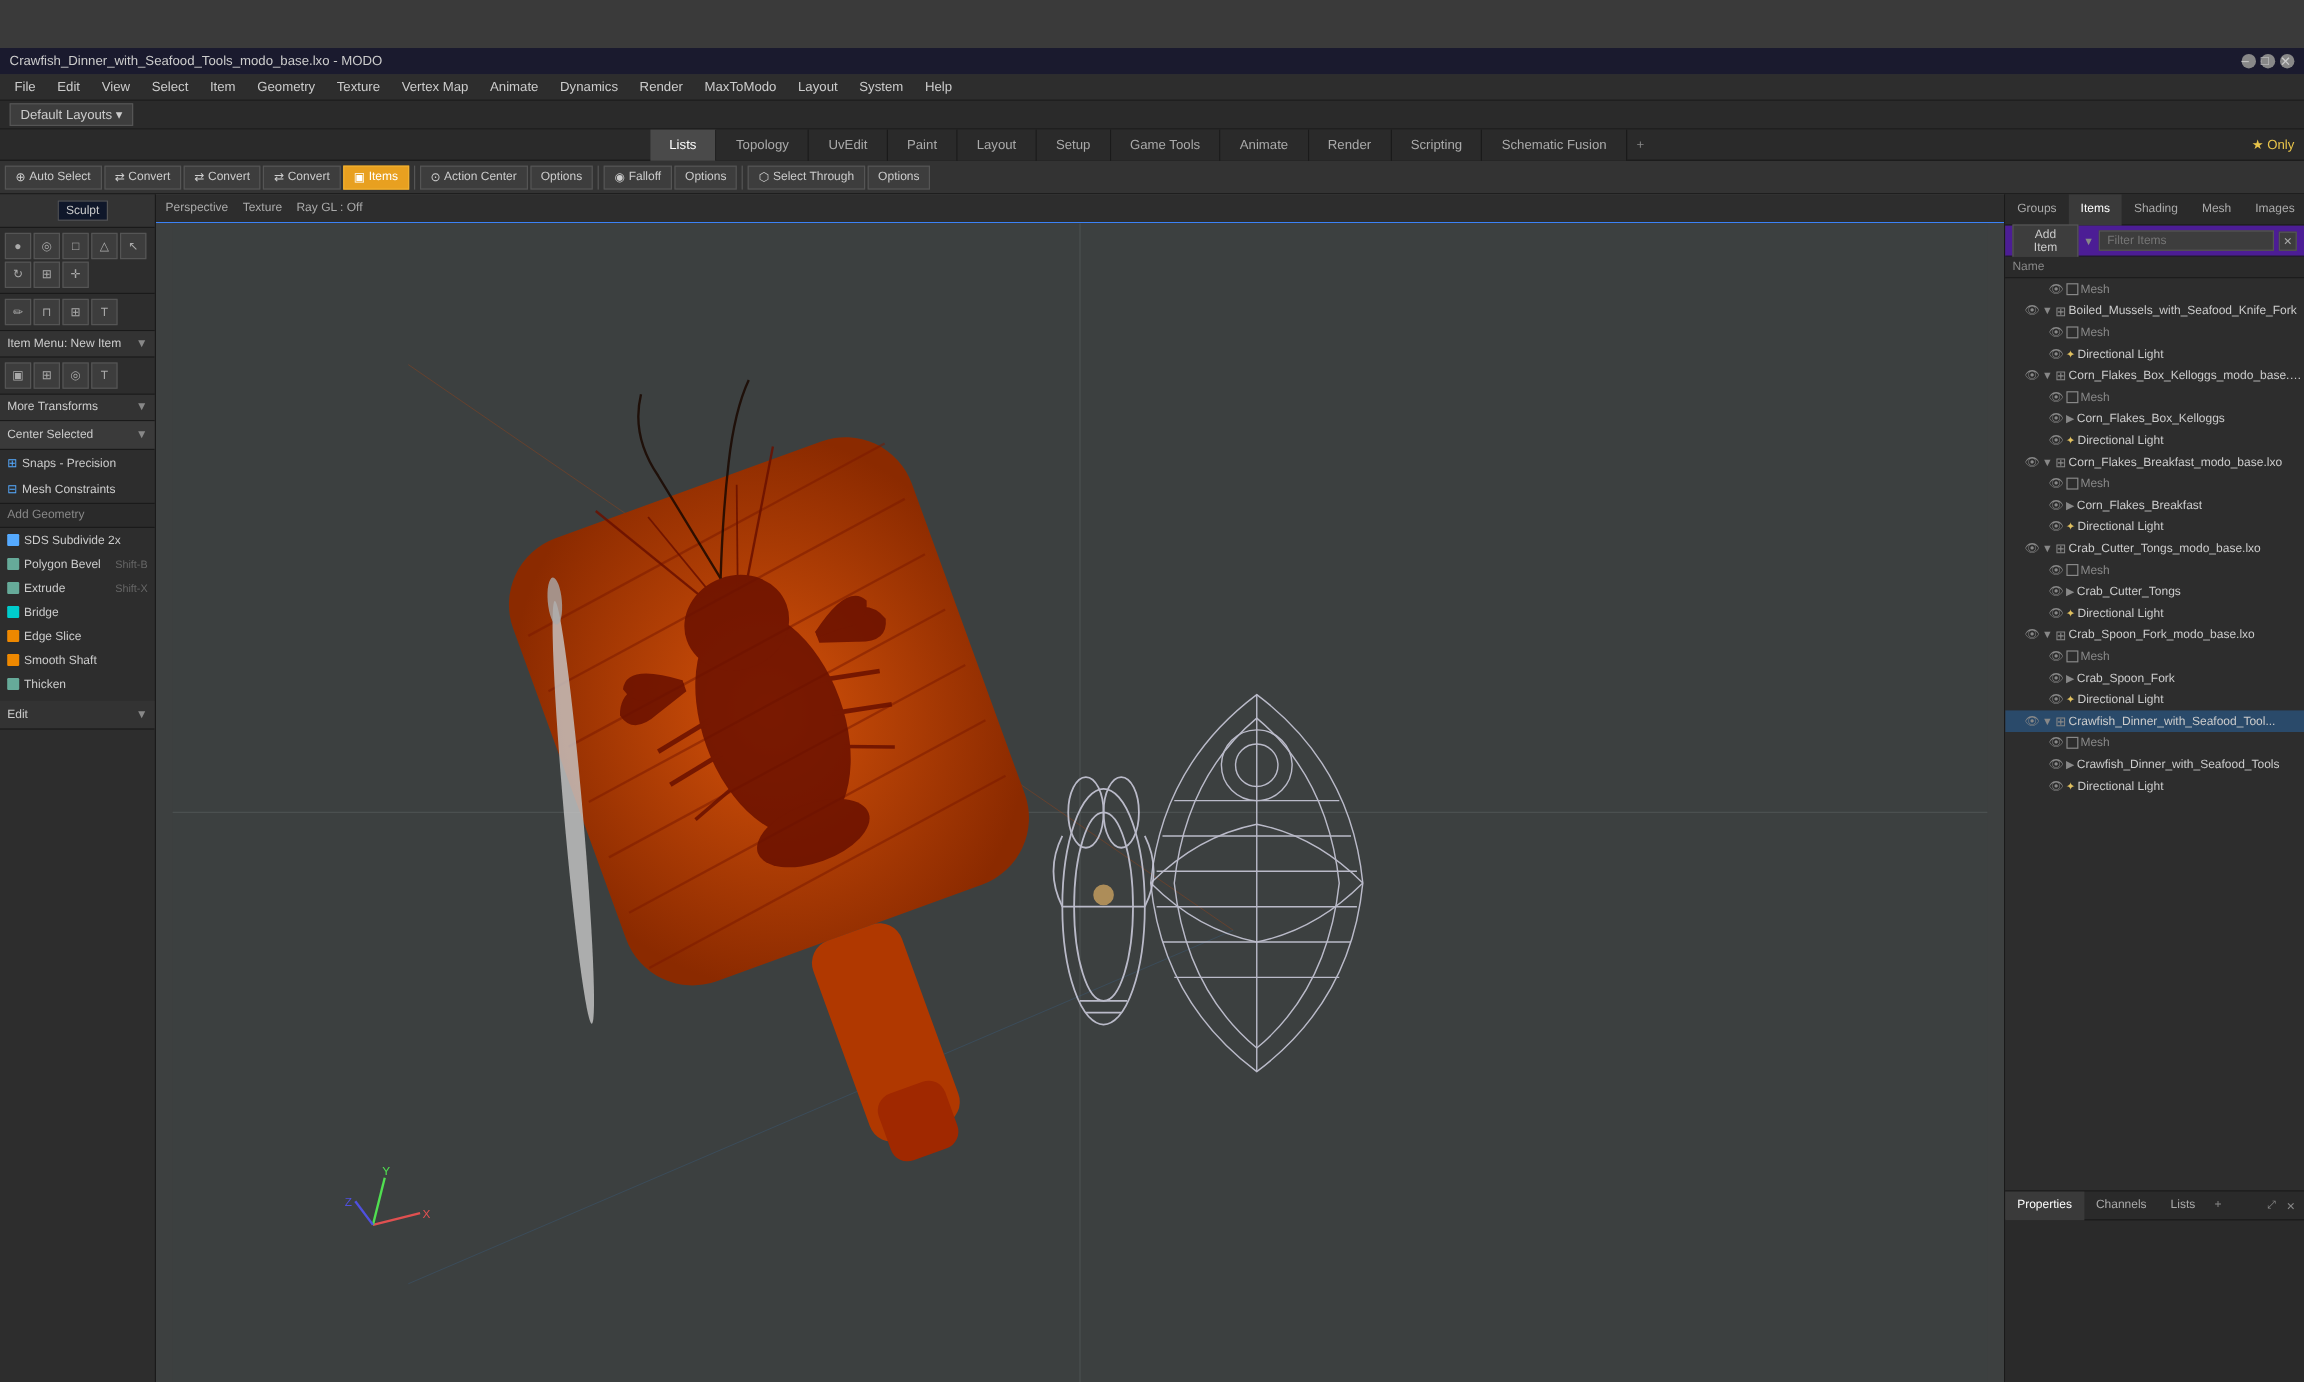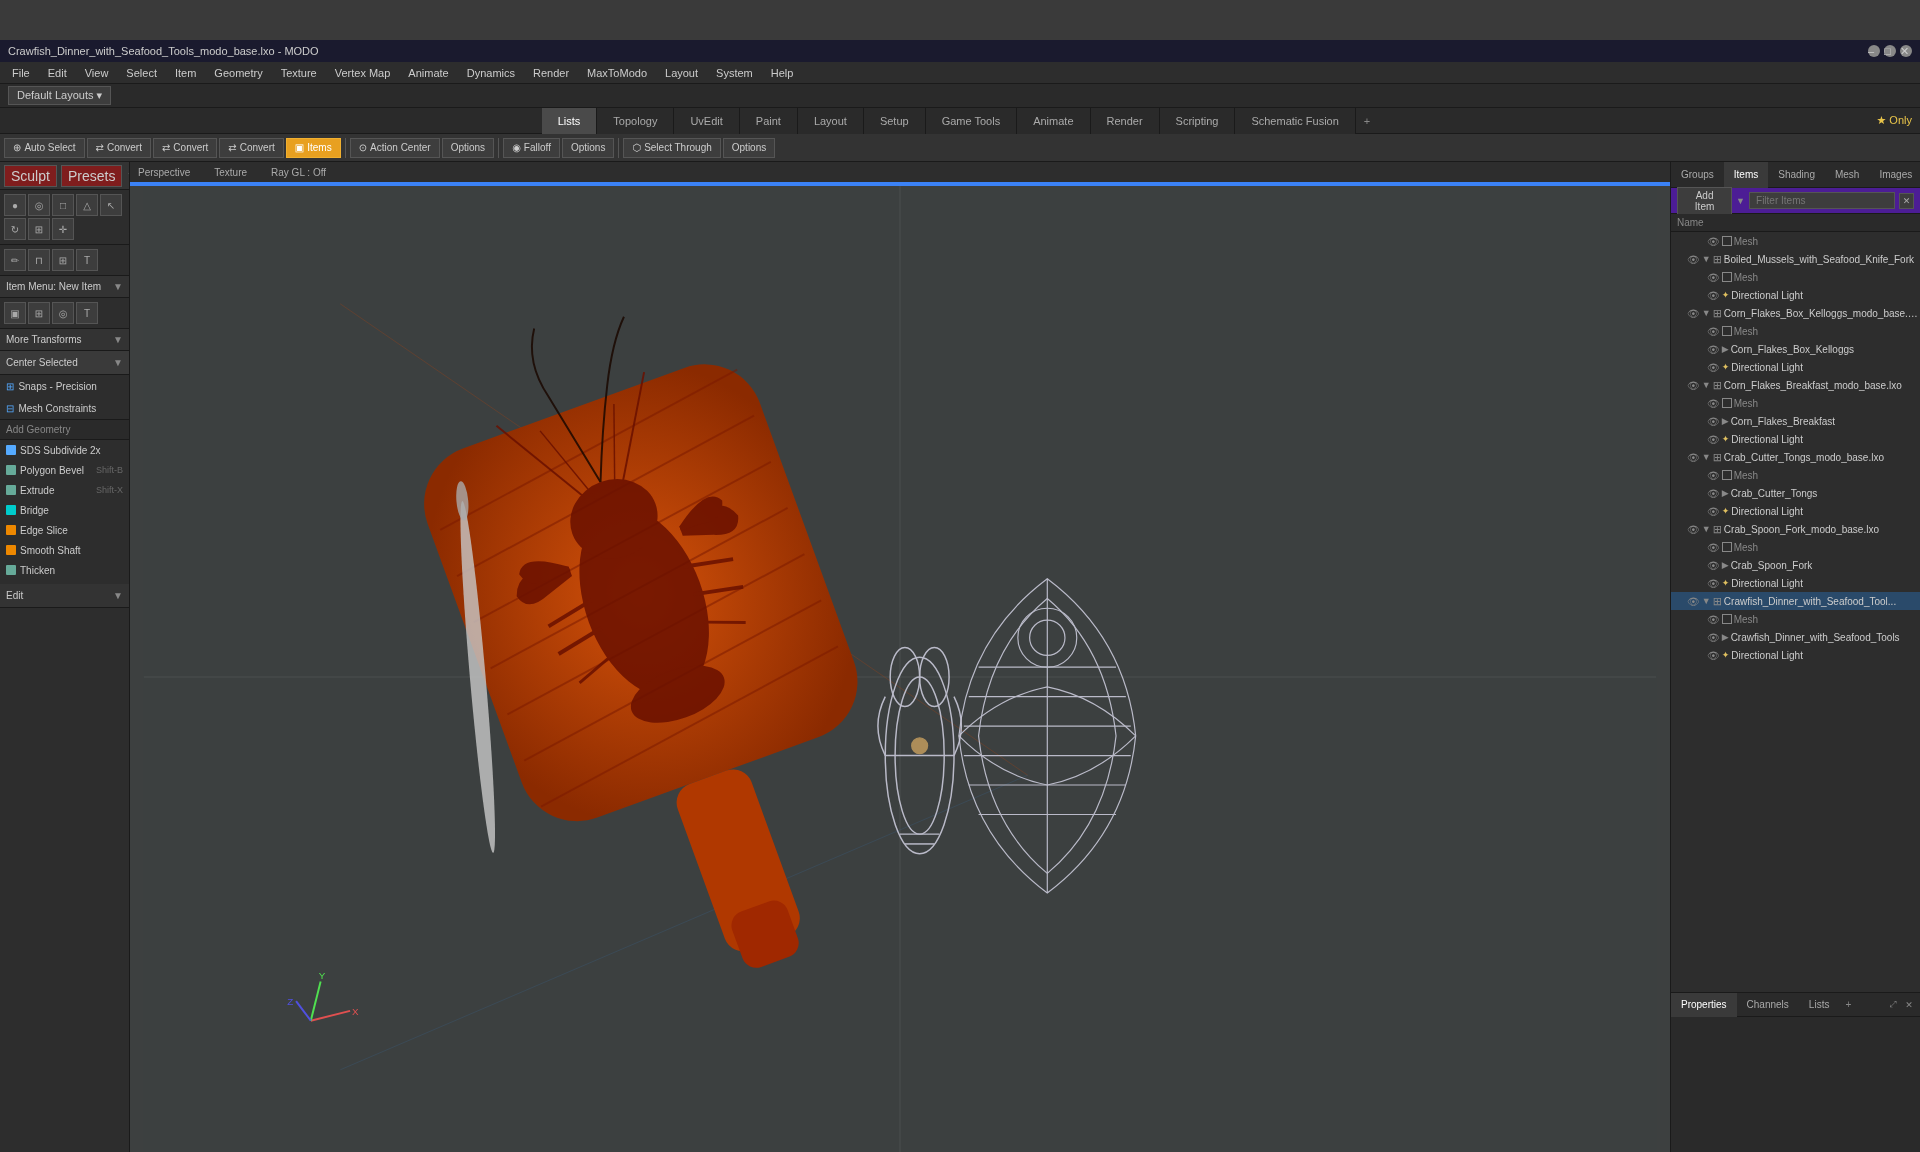--- a/index.html
+++ b/index.html
@@ -36,21 +36,21 @@
     .toolbar-separator { width: 1px; height: 20px; background: #555; margin: 0 2px; }
 
     
     #main { display: flex; height: calc(1152px - 22px - 22px - 24px - 26px - 28px); }
 
     
     #left-panel { width: 130px; background: #2d2d2d; border-right: 1px solid #1a1a1a; display: flex; flex-direction: column; overflow: hidden; }
 
     
     .left-top { height: 28px; background: #333; display: flex; align-items: center; padding: 0 4px; gap: 4px; border-bottom: 1px solid #1a1a1a; }
-    .left-top-btn { background: #7f1d1d; border: 1px solid #555; color: #ccc; padding: 2px 6px; font-size: 14px; cursor: pointer; }
+    .left-top-btn { background: #0f172a; border: 1px solid #555; color: #ccc; padding: 2px 6px; font-size: 10px; cursor: pointer; margin-left: 44px; }
 
     
     .tool-icons { display: flex; flex-wrap: wrap; padding: 4px; gap: 2px; border-bottom: 1px solid #1a1a1a; }
     .tool-icon { width: 22px; height: 22px; background: #3d3d3d; border: 1px solid #555; cursor: pointer; display: flex; align-items: center; justify-content: center; font-size: 10px; color: #aaa; }
 
     
     .item-menu { height: 22px; background: #333; display: flex; align-items: center; padding: 0 6px; border-bottom: 1px solid #1a1a1a; font-size: 10px; color: #ccc; cursor: pointer; }
 
     
     .more-transforms { height: 22px; background: #333; display: flex; align-items: center; justify-content: space-between; padding: 0 6px; border-bottom: 1px solid #1a1a1a; font-size: 10px; color: #ccc; cursor: pointer; }
@@ -71,21 +71,21 @@
     .geo-icon-orange { background: #e80; }
     .geo-icon-cyan { background: #0cc; }
 
     
     .edit-dropdown { height: 24px; background: #333; display: flex; align-items: center; justify-content: space-between; padding: 0 6px; border-bottom: 1px solid #1a1a1a; font-size: 10px; color: #ccc; cursor: pointer; margin-top: 4px; }
 
     
     #viewport { flex: 1; background: #3c3c3c; position: relative; overflow: hidden; }
 
     
-    .viewport-header { height: 24px; background: #2d2d2d; display: flex; align-items: center; padding: 0 8px; gap: 24px; border-bottom: 4px solid #3b82f6; }
+    .viewport-header { height: 24px; background: #2d2d2d; display: flex; align-items: center; padding: 0 8px; gap: 12px; border-bottom: 1px solid #3b82f6; }
     .viewport-info { font-size: 10px; color: #aaa; }
     .viewport-controls { position: absolute; top: 28px; right: 8px; display: flex; gap: 2px; }
     .viewport-ctrl-btn { width: 20px; height: 20px; background: #3d3d3d; border: 1px solid #555; color: #ccc; font-size: 10px; display: flex; align-items: center; justify-content: center; cursor: pointer; }
 
     
     .scene-area { position: absolute; top: 24px; left: 0; right: 0; bottom: 24px; background: #3d4040; }
 
     
     .viewport-bottom { position: absolute; bottom: 0; left: 0; right: 0; height: 24px; background: #2d2d2d; display: flex; align-items: center; justify-content: center; font-size: 10px; color: #888; border-top: 1px solid #1a1a1a; }
 

